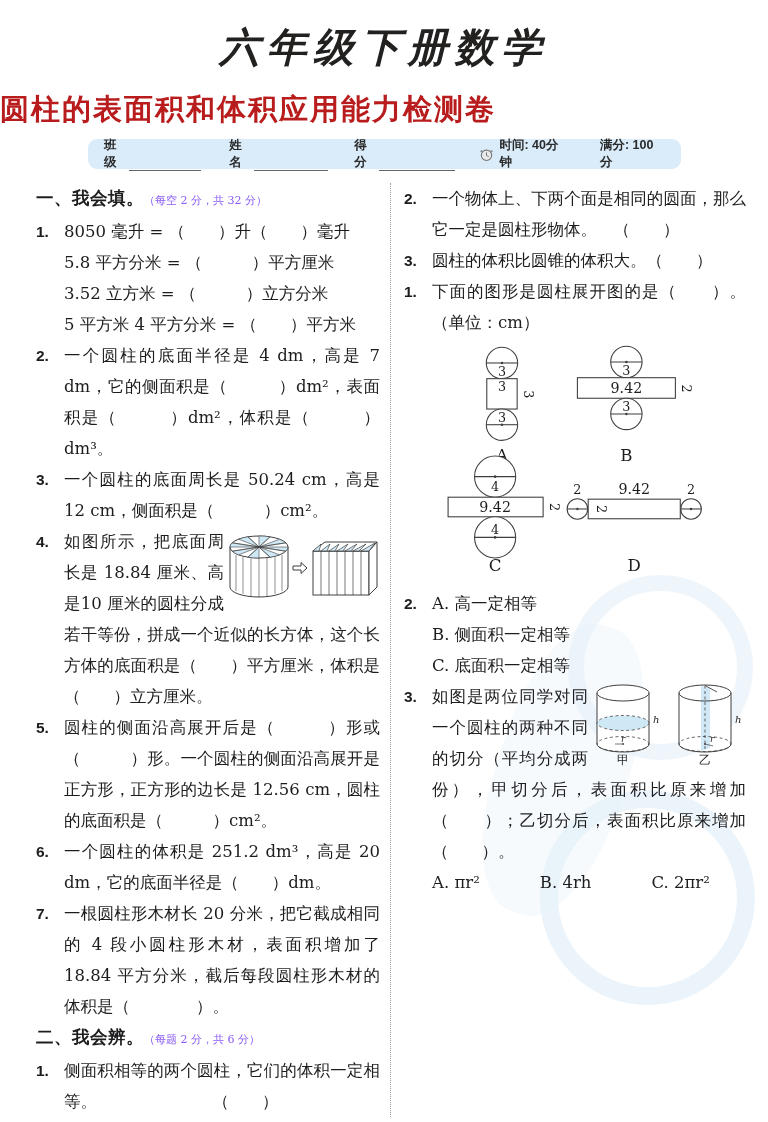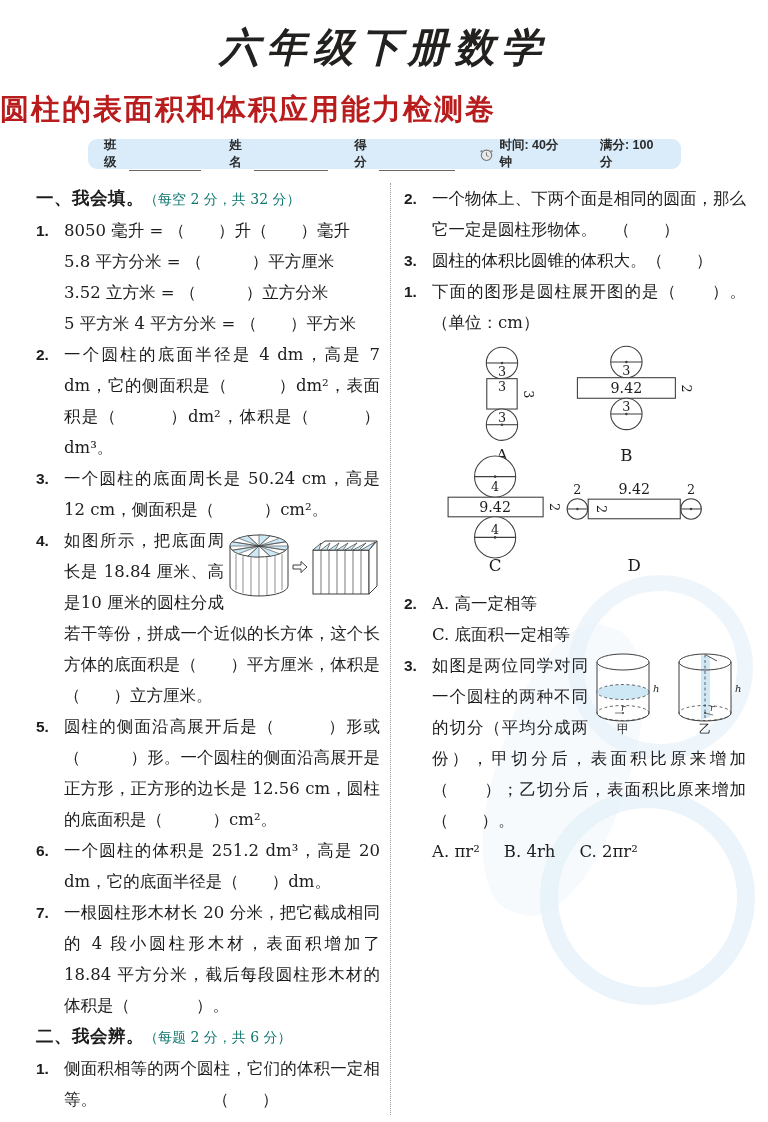--- a/index.html
+++ b/index.html
@@ -50,39 +50,39 @@
     position:absolute; z-index:1;
     left:36px; top:183px; width:710px;
     display:flex; align-items:stretch;
   }
   .col { font-size:16.5px; line-height:31px; }
   .col-left  { width:354px; padding-right:10px; }
   .col-right { width:356px; border-left:1.5px dotted #9b9b9b; padding-left:13px; }
 
   .sec-head { font-family:"Liberation Sans","DejaVu Sans",sans-serif; }
   .sec-title { font-weight:700; font-size:17.5px; letter-spacing:.5px; }
-  .sec-note  { font-family:"DejaVu Serif","Liberation Serif",serif; font-size:14px; color:#0f766e;text-align:right; }
+  .sec-note  { font-family:"DejaVu Serif","Liberation Serif",serif; font-size:11px; color:#8b5cf6;text-align:right; }
 
   .q { display:flex; align-items:flex-start; }
   .qnum {
     flex:0 0 28px;
     font-family:"Liberation Sans","DejaVu Sans",sans-serif;
     font-weight:700; font-size:15.5px; line-height:31px;
   }
   .qbody { flex:1; text-align:justify; }
   .qbody p { text-align:left; }
   .opts p { text-align:left; }
 
   .fig-q4 { float:right; width:152px; height:78px; margin:3px 0 0 4px;
             display:flex; align-items:center; justify-content:space-between; }
   .fig-cut { float:right; width:152px; height:88px; margin:1px 0 0 6px;
              display:flex; justify-content:space-between; }
 
   .unfold-wrap { margin:5px 0 3px 0; }
-  .opts-row { display:flex; gap:24px; text-align:left; }
+  .opts-row { display:flex; gap:60px; text-align:left; }
 
   svg text { font-family:"DejaVu Serif","Liberation Serif",serif; }
 </style>
 </head>
 <body>
 
 <div class="wm wm-blob"></div>
 <div class="wm wm-ring1"></div>
 <div class="wm wm-ring2"></div>
 
@@ -310,20 +310,21 @@
           <text x="235" y="230" text-anchor="middle" font-size="17" fill="#1d1d1f" stroke="none">D</text>
         </g>
       </svg>
     </div>
 
     <div class="q">
       <span class="qnum">2.</span>
       <div class="qbody">
         <div class="opts">
           <p>A. 高一定相等</p>
+          <p>B. 侧面积一定相等</p>
           <p>C. 底面积一定相等</p>
         </div>
       </div>
     </div>
 
     <div class="q">
       <span class="qnum">3.</span>
       <div class="qbody">
         <span class="fig-cut">
           <svg width="70" height="86" viewBox="0 0 70 86">

